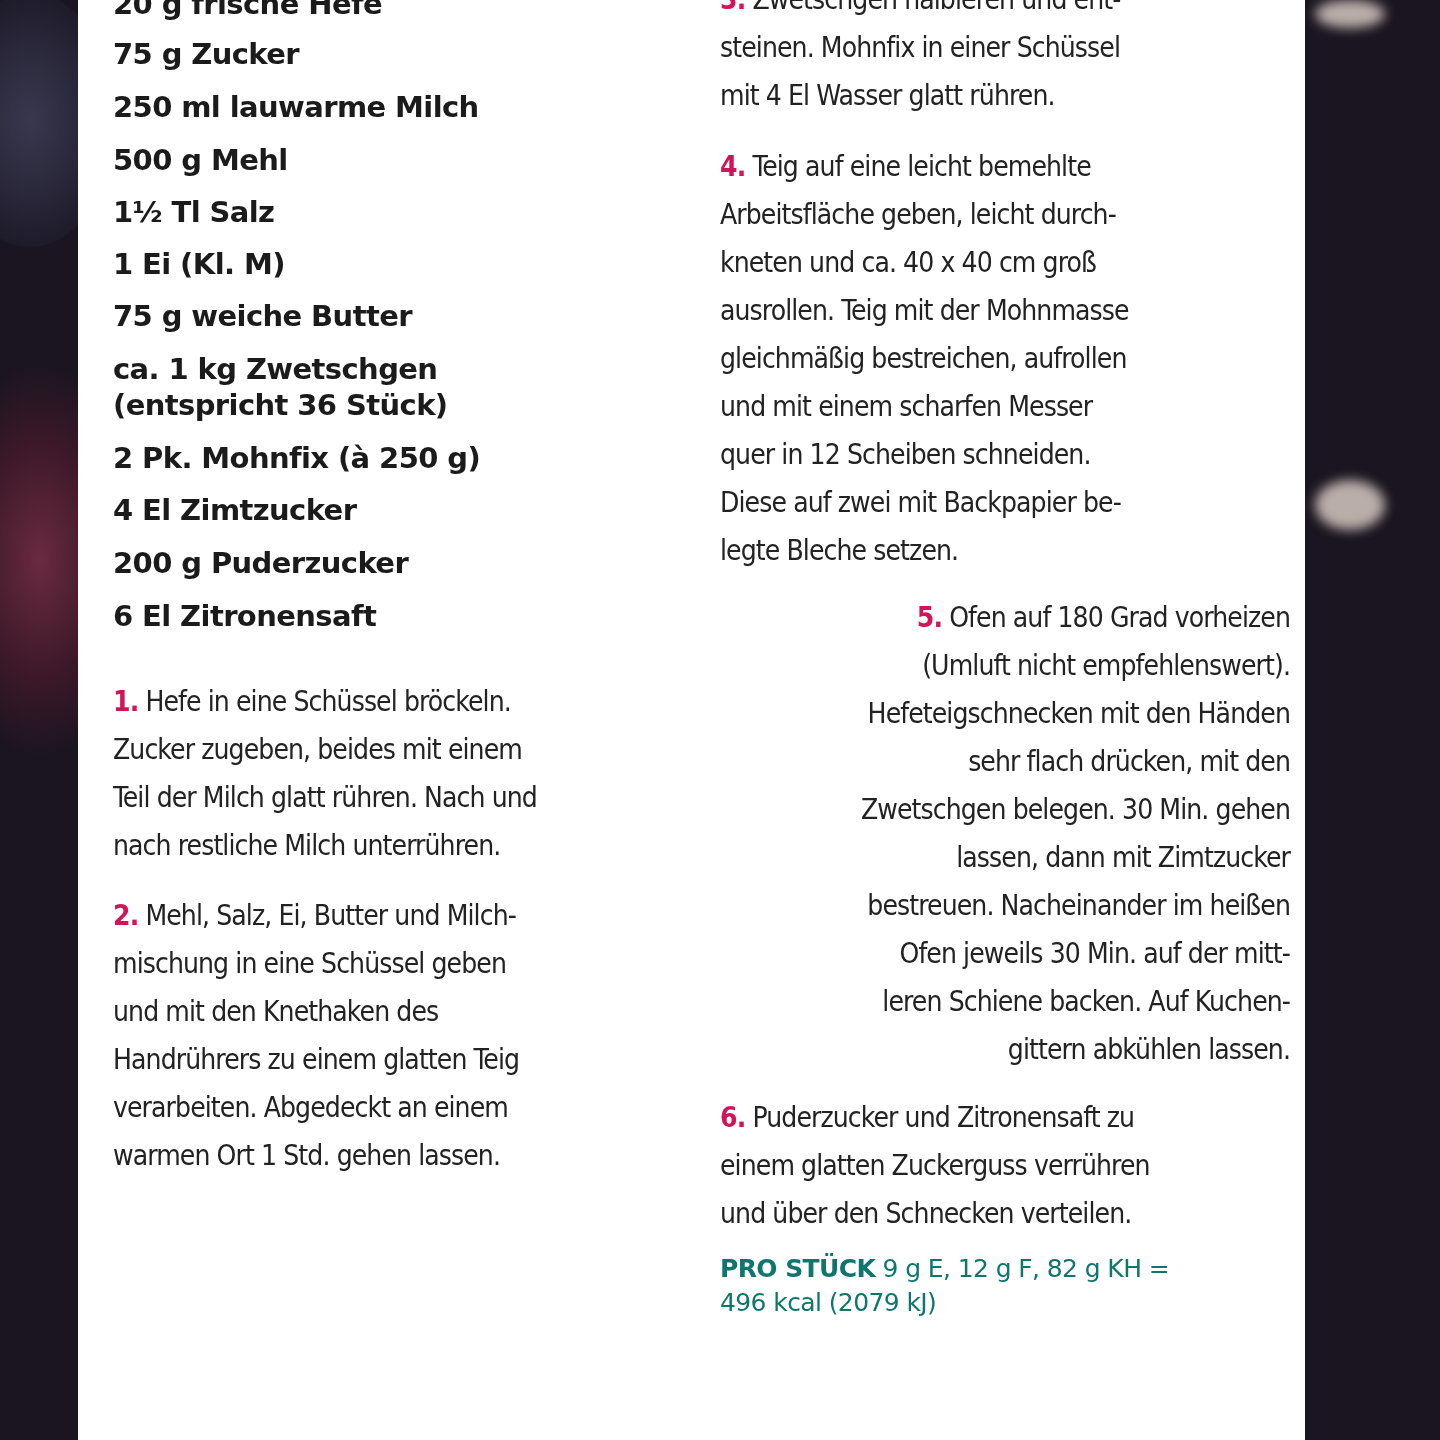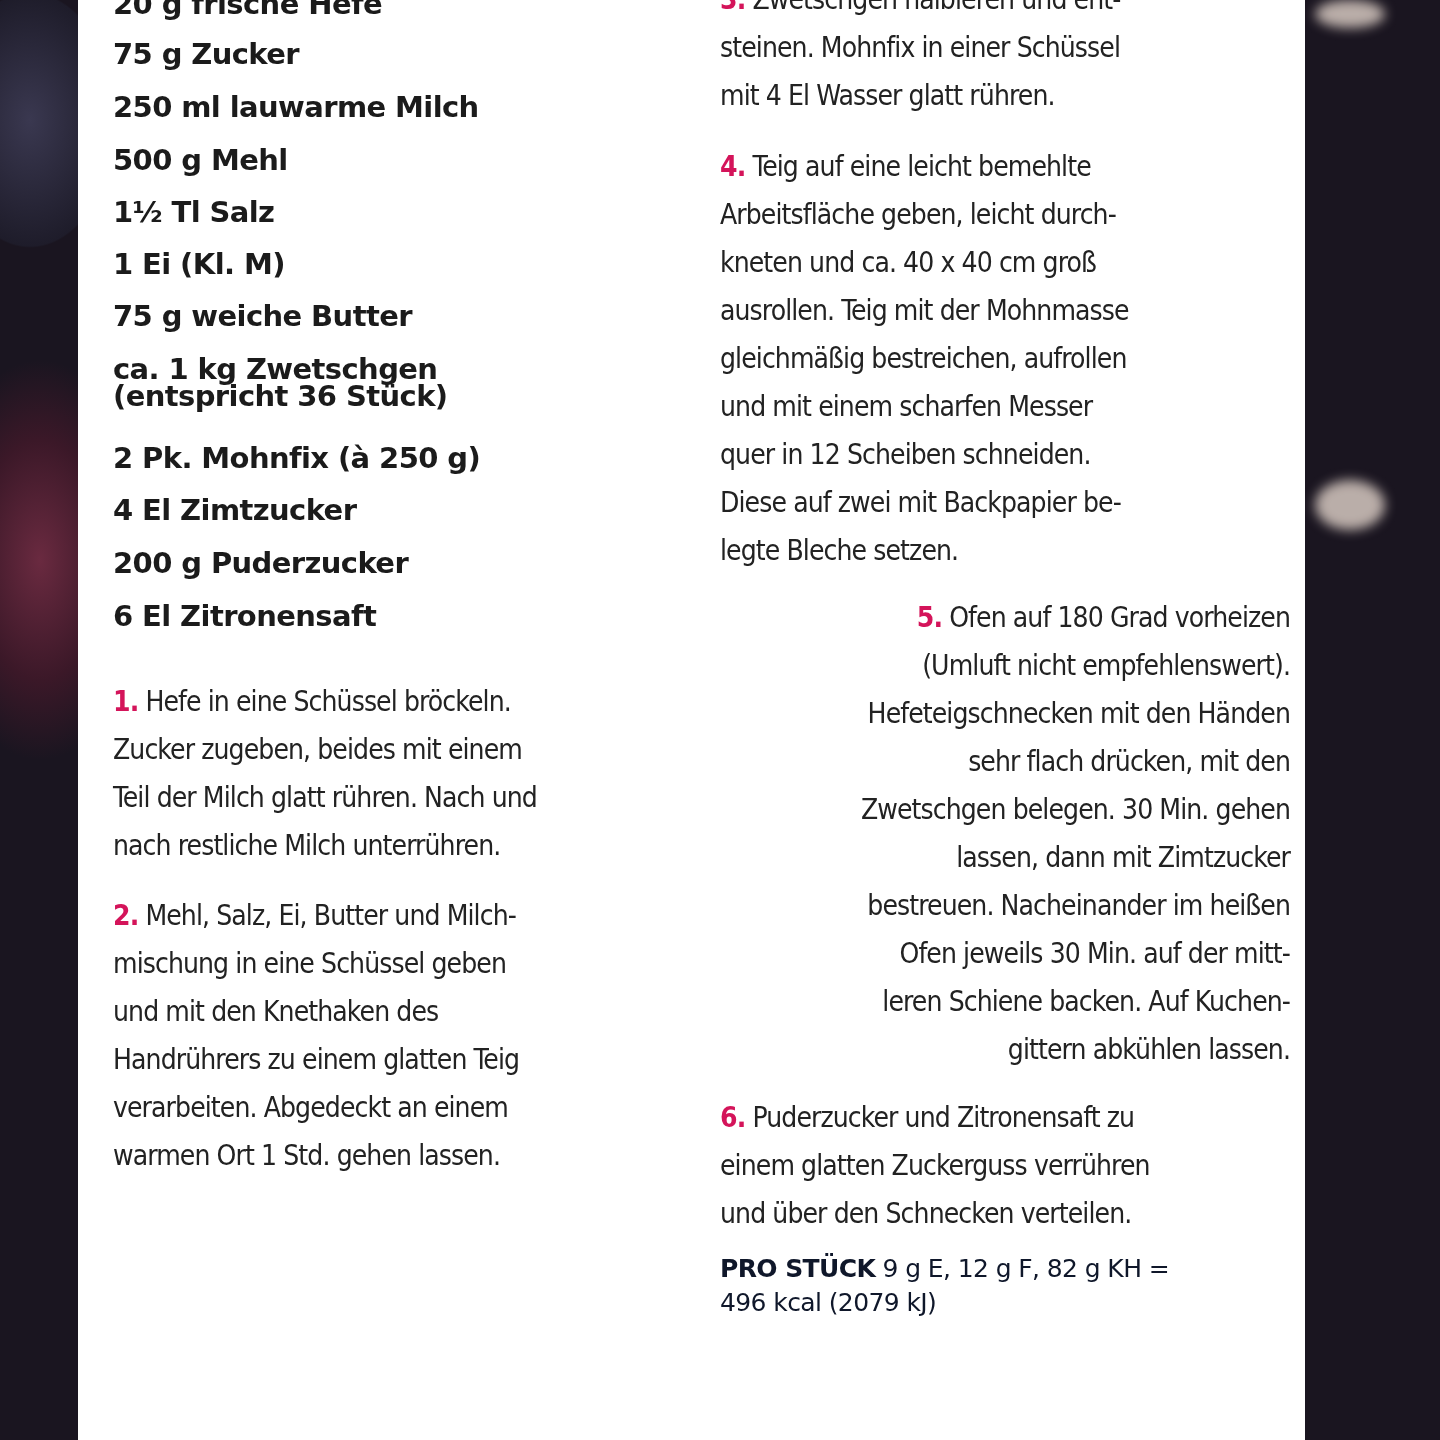--- a/index.html
+++ b/index.html
@@ -30,21 +30,21 @@
       font-family: "DejaVu Sans", sans-serif; color: #1b1b1b;
     }
     .step {
       position: absolute; font-size: 28px; line-height: 48px;
       letter-spacing: -0.9px; white-space: pre-line; color: #222;
       font-family: "DejaVu Sans Condensed", "DejaVu Sans", sans-serif;
     }
     .step .num { color: #d4145a; font-weight: bold; }
     .nutrition {
       position: absolute; left: 720px; top: 1252px; font-size: 25px;
-      line-height: 34px; letter-spacing: -0.6px; color: #0f172a;
+      line-height: 34px; letter-spacing: -0.6px; color: #0f766e;
       font-family: "DejaVu Sans", sans-serif;
     }
     .nutrition .label { font-weight: bold; }
   </style>
 </head>
 <body>
 
 <div class="plum-edge-left"></div>
 <div class="plum-edge-right">
   <div class="highlight" style="left:10px; top:0px; width:70px; height:28px;"></div>
@@ -55,21 +55,21 @@
 
 <div>
   <div class="ing" style="top:-14px;">20 g frische Hefe</div>
   <div class="ing" style="top:36px;">75 g Zucker</div>
   <div class="ing" style="top:89px;">250 ml lauwarme Milch</div>
   <div class="ing" style="top:142px;">500 g Mehl</div>
   <div class="ing" style="top:194px;">1½ Tl Salz</div>
   <div class="ing" style="top:246px;">1 Ei (Kl. M)</div>
   <div class="ing" style="top:298px;text-align:right;">75 g weiche Butter</div>
   <div class="ing" style="top:351px;">ca. 1 kg Zwetschgen</div>
-  <div class="ing" style="top:378px;">(entspricht 36 Stück)</div>
+  <div class="ing" style="top:387px;">(entspricht 36 Stück)</div>
   <div class="ing" style="top:440px;text-align:right;">2 Pk. Mohnfix (à 250 g)</div>
   <div class="ing" style="top:492px;">4 El Zimtzucker</div>
   <div class="ing" style="top:545px;">200 g Puderzucker</div>
   <div class="ing" style="top:598px;">6 El Zitronensaft</div>
 </div>
 
 <div class="step" style="left:113px; top:678px; width:570px;"><span class="num">1.</span> <span>Hefe in eine Schüssel bröckeln.
 Zucker zugeben, beides mit einem
 Teil der Milch glatt rühren. Nach und
 nach restliche Milch unterrühren.</span></div>

